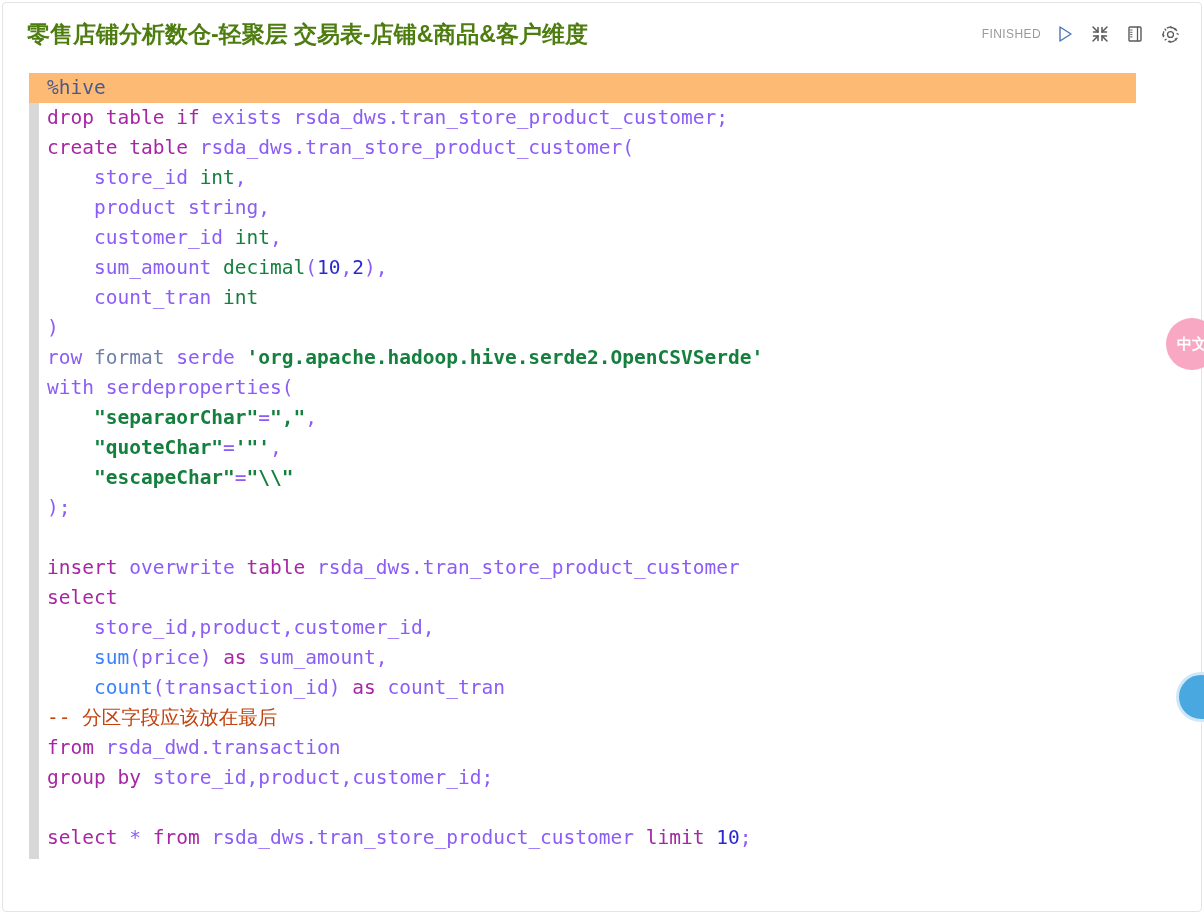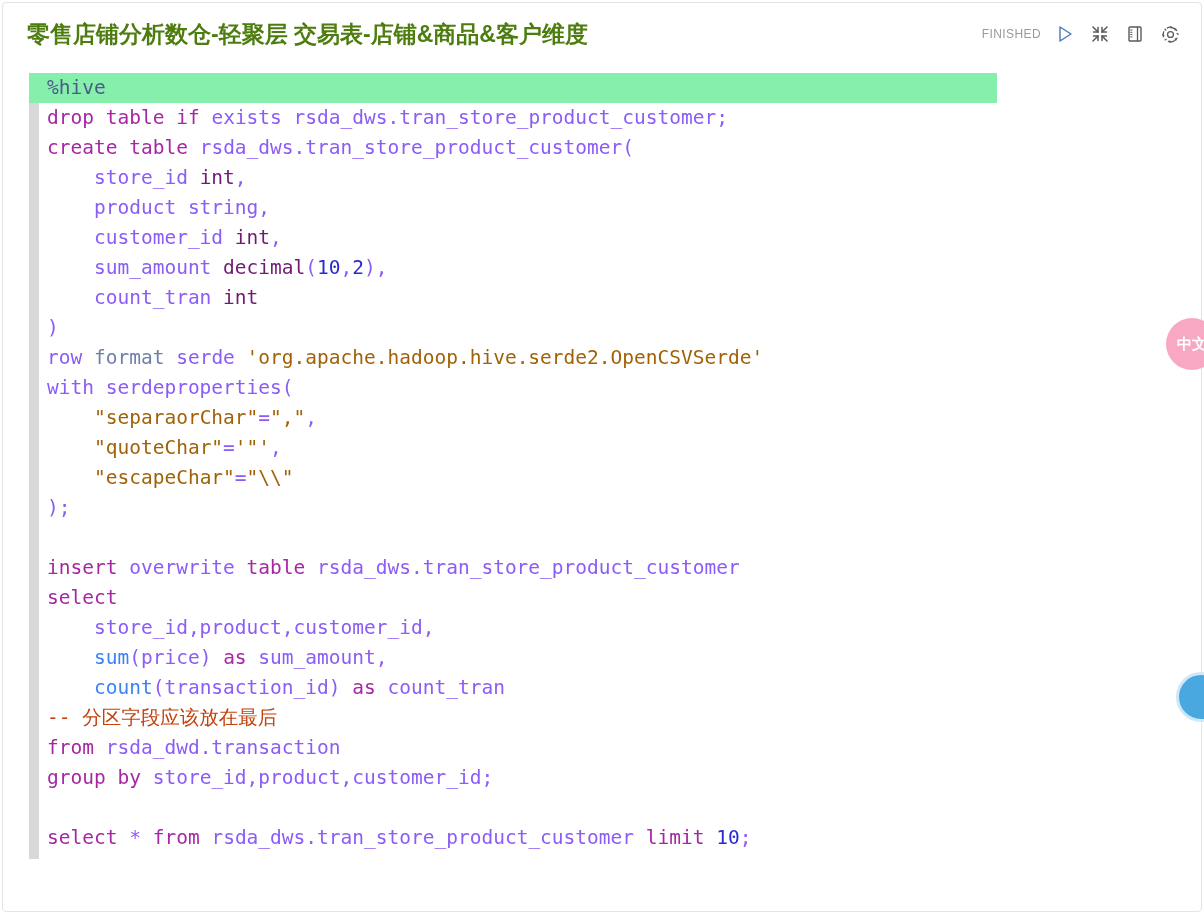--- a/index.html
+++ b/index.html
@@ -97,32 +97,32 @@
     padding: 0;
     font-family: "DejaVu Sans Mono", "Liberation Mono", monospace;
     font-size: 19.5px;
     line-height: 30px;
     color: #1a1a1a;
     white-space: pre;
     tab-size: 4;
   }
   .line { display: block; height: 30px; padding-left: 6px; }
   .line.magic {
-    background: #86efac;
+    background: #fdba74;
     margin-left: -12px;
     padding-left: 18px;
-    width: 968px;
+    width: 1107px;
     box-sizing: border-box;
   }
 
   
   .kw   { color: #a626a4; }   
-  .typ  { color: #701a75; }   
+  .typ  { color: #15803d; }   
   .fn   { color: #3b82f6; }   
-  .str  { color: #a16207; }   
+  .str  { color: #15803d; font-weight: bold; }   
   .num  { color: #2a2ad0; }   
   .cmt  { color: #c2410c; }   
   .dim  { color: #6f7fa8; }   
   .pln  { color: #8b5cf6; }   
   .mag  { color: #4a5a8a; }   
 
   
   .fab-pink {
     position: absolute;
     right: -14px;

